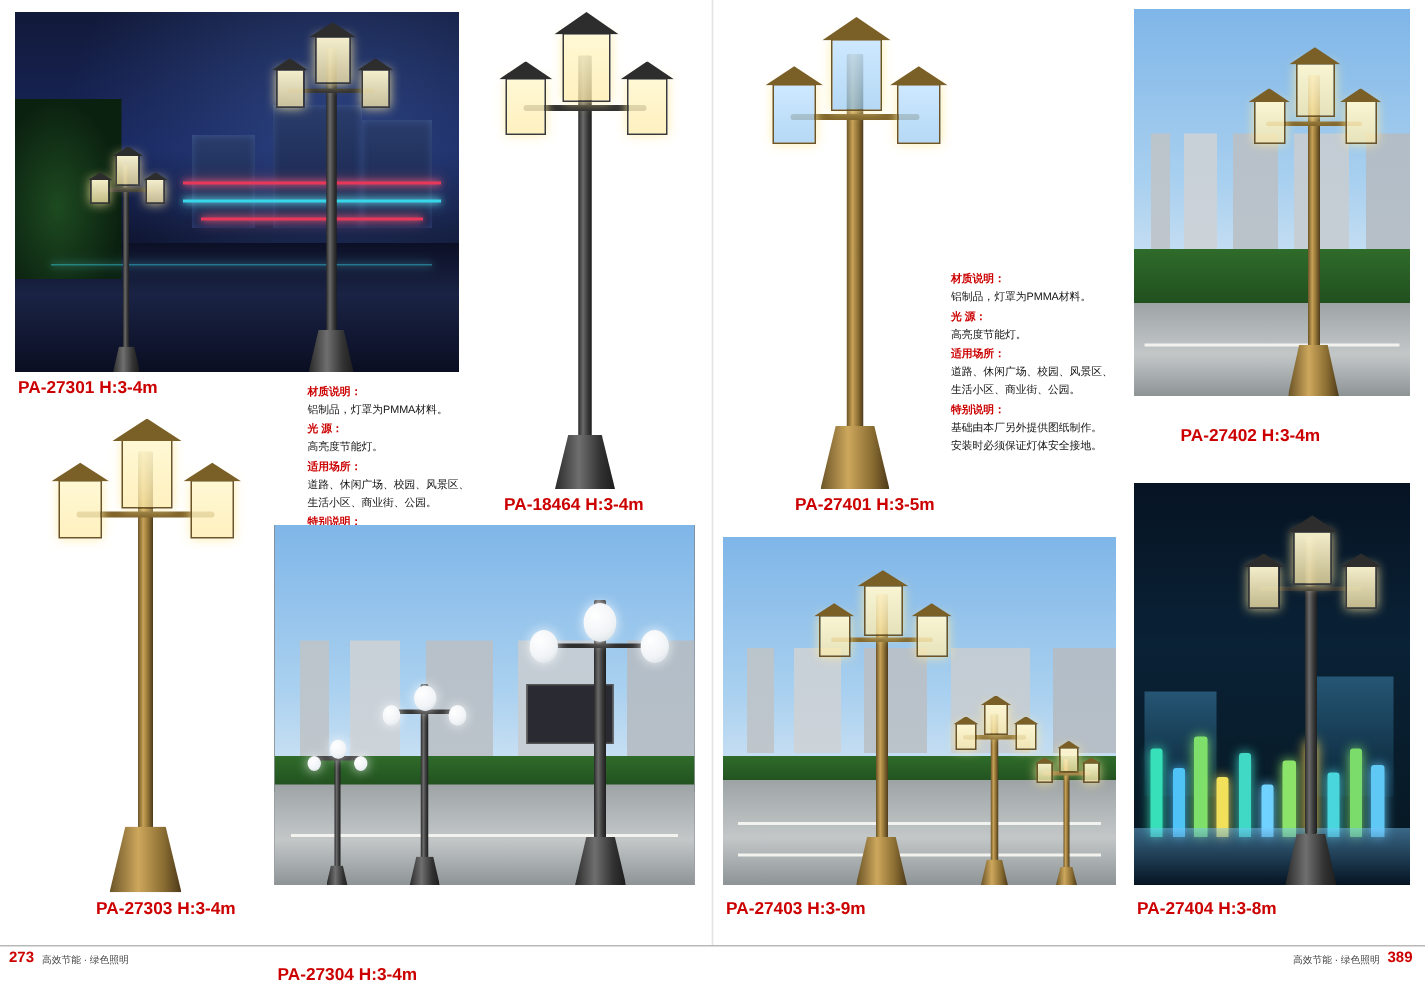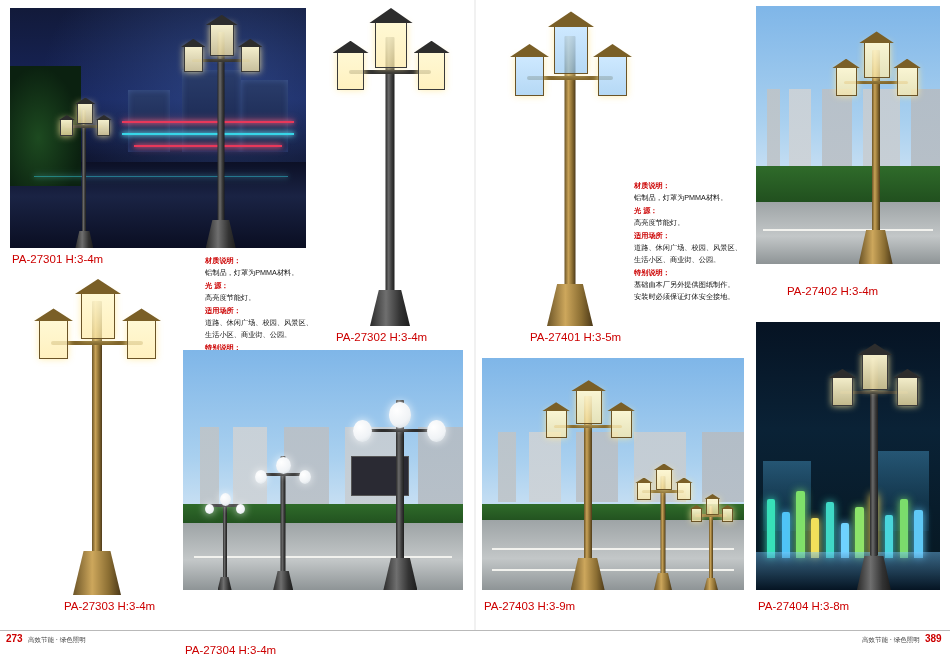--- a/index.html
+++ b/index.html
@@ -25,21 +25,21 @@
   
   .photo {
     position: absolute;
     overflow: hidden;
     background: #0a0a12;
   }
   .caption {
     position: absolute;
     color: #cc0000;
     font-size: 11.5px;
-    font-weight: normal;
+    font-weight: bold;
     white-space: nowrap;
     letter-spacing: 0px;
   }
 
   
   .spec {
     position: absolute;
     font-size: 7.2px;
     line-height: 1.72;
     color: #111;
@@ -283,21 +283,21 @@
     <div class="sc-white"></div>
     <div class="lamp" style="left:50%; transform:translateX(-50%); width:126px; height:316px;">
       <div class="pole" style="width:9px; height:255px; bottom:34px;"></div>
       <div class="base" style="width:40px; height:36px;"></div>
       <div class="arm" style="left:22px; bottom:252px; width:82px; height:4px;"></div>
       <div class="head" style="left:48px; bottom:258px; width:30px; height:44px;"></div>
       <div class="head" style="left:10px; bottom:236px; width:25px; height:36px;"></div>
       <div class="head" style="left:91px; bottom:236px; width:25px; height:36px;"></div>
     </div>
   </div>
-  <div class="caption" style="left:336px; top:331px;">PA-27302 H:3-4m</div>
+  <div class="caption" style="left:336px; top:331px;">PA-18464 H:3-4m</div>
 
   <div class="photo" style="left:500px; top:6px; width:140px; height:320px; background:#ffffff;">
     <div class="sc-white"></div>
     <div class="lamp bronze" style="left:50%; transform:translateX(-50%); width:126px; height:316px;">
       <div class="pole" style="width:11px; height:250px; bottom:40px;"></div>
       <div class="base" style="width:46px; height:42px;"></div>
       <div class="arm" style="left:20px; bottom:246px; width:86px; height:4px;"></div>
       <div class="head" style="left:47px; bottom:252px; width:32px; height:46px; background:linear-gradient(to bottom, rgba(200,230,255,.9), rgba(150,200,240,.7));"></div>
       <div class="head" style="left:8px; bottom:230px; width:27px; height:38px; background:linear-gradient(to bottom, rgba(200,230,255,.9), rgba(150,200,240,.7));"></div>
       <div class="head" style="left:91px; bottom:230px; width:27px; height:38px; background:linear-gradient(to bottom, rgba(200,230,255,.9), rgba(150,200,240,.7));"></div>

